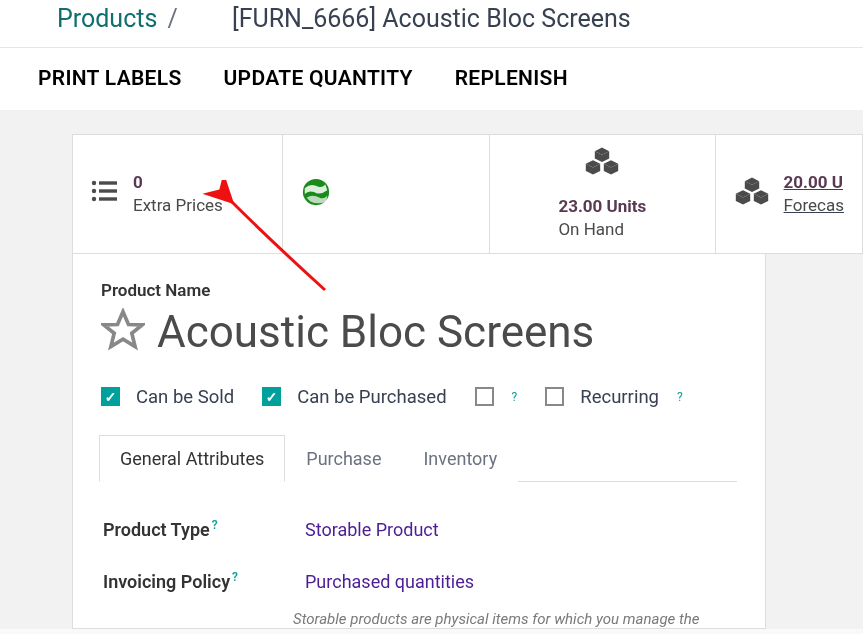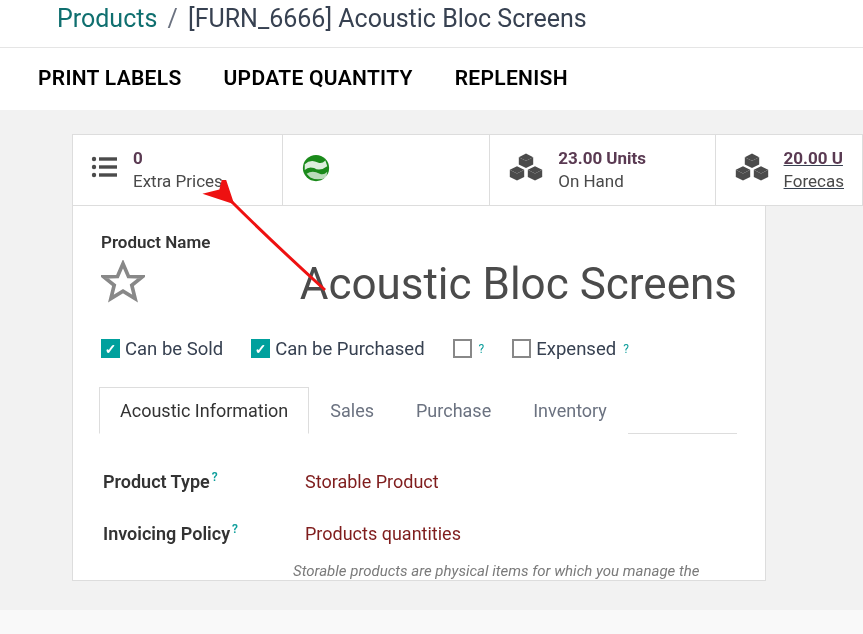--- a/index.html
+++ b/index.html
@@ -12,21 +12,21 @@
     overflow: hidden;
     position: relative;
   }
   .breadcrumb {
     padding: 4px 28px 14px 28px;
     font-size: 25px;
     background: #fff;
   }
   .breadcrumb-link { color: #0f6f6f; text-decoration: none; margin-left: 29px; }
   .breadcrumb-sep { color: #6b7280; margin: 0 4px; }
-  .breadcrumb-current { color: #374151; }
+  .breadcrumb-current { color: #374151; margin-left: 44px; }
   .top-hr { border: none; border-top: 1px solid #e5e5e5; }
   .action-bar {
     background: #fff;
     padding: 18px 38px 20px 38px;
     display: flex;
     gap: 42px;
   }
   .action-btn {
     color: #000000;
     font-weight: 600;
@@ -50,45 +50,45 @@
     border-right: 1px solid #ddd;
     padding: 12px 18px;
     display: flex;
     align-items: center;
     gap: 14px;
     cursor: pointer;
   }
   .stat-cell:last-child { border-right: none; }
   .c1 { width: 212px; }
   .c2 { width: 210px; }
-  .c3 { width: 228px; }
+  .c3 { width: 228px; flex-direction: column; }
   .c4 { flex: 1; text-decoration: underline; }
   .stat-icon { color: #4b5563; font-size: 28px; line-height: 1; }
   .stat-text { display: flex; flex-direction: column; font-size: 17px; color: #4a4a4a; line-height: 1.35; }
   .stat-text .bold { font-weight: 700; color: #5a3a52; }
   .card {
     background: #fff;
     border: 1px solid #ddd;
     border-top: none;
     width: 694px;
     padding: 26px 28px 0 28px;
   }
   .pn-label { font-size: 17px; font-weight: 600; color: #333; margin-bottom: 6px; }
-  .title-row { display: flex; align-items: center; gap: 12px; justify-content: space-between; }
+  .title-row { display: flex; align-items: center; gap: 12px; }
   .star-icon svg { width: 44px; height: 44px; }
   .product-title { font-size: 44px; font-weight: 400; color: #4b4b4b; }
   .check-row {
     display: flex;
     gap: 28px;
     margin-top: 28px;
     align-items: center;
     font-size: 18.5px;
     color: #374151;
   }
-  .chk-item { display: flex; align-items: center; gap: 5px; cursor: pointer; }
+  .chk-item { display: flex; align-items: center; gap: 16px; cursor: pointer; }
   .chk { width: 19px; height: 19px; border: 2px solid #888; background: #fff; display: inline-flex; align-items: center; justify-content: center; }
   .chk.checked { background: #00a09d; border-color: #00a09d; }
   .chk.checked::after { content:"✓"; color:#fff; font-size:14px; font-weight:bold; line-height:1; }
   .qmark { color: #0f9f9c; font-size: 12px; vertical-align: super; margin-left: 2px; }
   .tabs {
     display: flex;
     margin-top: 26px;
     border-bottom: 1px solid #ddd;
     font-size: 18px;
     color: #5f5f5f;
@@ -105,21 +105,21 @@
   }
   .tab.active {
     border-color: #ddd;
     border-bottom: 1px solid #fff;
     color: #333;
   }
   .tab:not(.active) { color: #6b7280; }
   .details { padding-top: 28px; padding-left: 2px; }
   .drow { display: flex; align-items: baseline; margin-bottom: 22px; font-size: 18px; gap: 12px; }
   .drow .label { width: 190px; font-weight: 600; color: #333; }
-  .drow .value { color: #7f1d1d; margin-top: 9px; }
+  .drow .value { color: #4c1d95; margin-top: 9px; }
   .footnote { font-style: italic; color: #7a7a7a; font-size: 15px; margin-left: 190px; margin-top: -4px; }
   .globe-icon svg { width: 30px; height: 30px; }
   .cubes-icon svg { width: 36px; height: 30px; }
   .arrow-svg { position: absolute; left: 180px; top: 180px; pointer-events: none; }
 </style>
 </head>
 <body>
 
 <div class="breadcrumb">
   <a href="#" class="breadcrumb-link">Products</a>
@@ -229,44 +229,43 @@
       <span class="chk-item">
         <span class="chk checked"></span>
         <span>Can be Purchased</span>
       </span>
       <span class="chk-item">
         <span class="chk"></span>
           <span class="qmark">?</span>
       </span>
       <span class="chk-item">
         <span class="chk"></span>
-        <span>Expensed</span>
+        <span>Recurring</span>
           <span class="qmark">?</span>
       </span>
     </div>
 
     <div class="tabs">
-      <div class="tab active">Acoustic Information</div>
-      <div class="tab">Sales</div>
+      <div class="tab active">General Attributes</div>
       <div class="tab">Purchase</div>
       <div class="tab">Inventory</div>
     </div>
 
     <div class="details">
       <div class="drow">
         <span class="label">
           <span>Product Type</span><span class="qmark">?</span>
         </span>
         <span class="value">Storable Product</span>
       </div>
       <div class="drow">
         <span class="label">
           <span>Invoicing Policy</span><span class="qmark">?</span>
         </span>
-        <span class="value">Products quantities</span>
+        <span class="value">Purchased quantities</span>
       </div>
       <div class="footnote">Storable products are physical items for which you manage the</div>
     </div>
 
   </div>
 </div>
 
 <svg class="arrow-svg" width="180" height="140">
   <defs>
     <marker id="ah" markerWidth="12" markerHeight="12" refX="2" refY="5" orient="auto">

